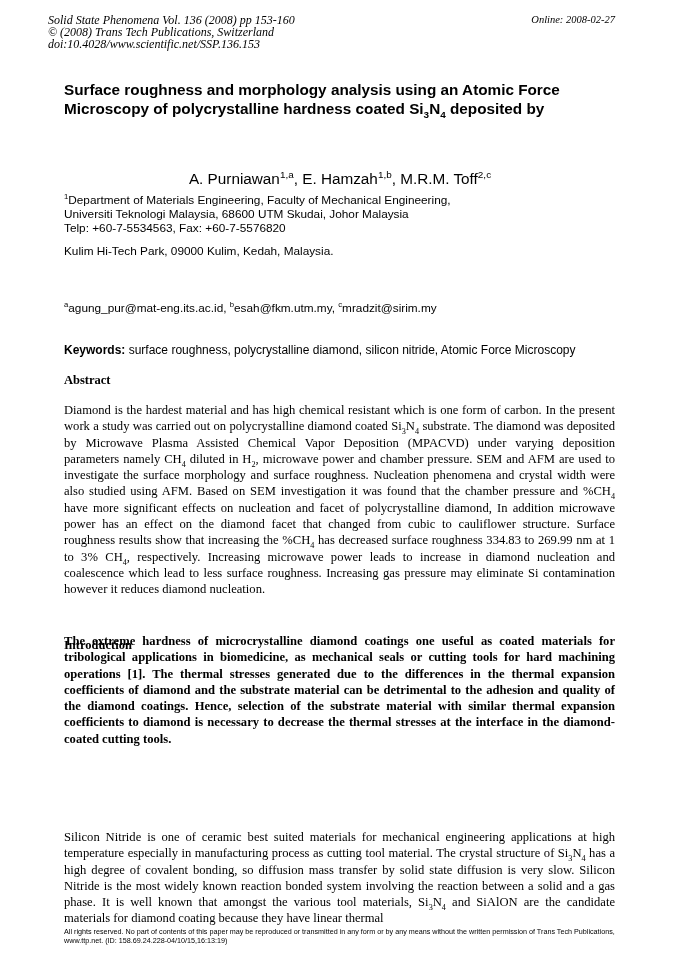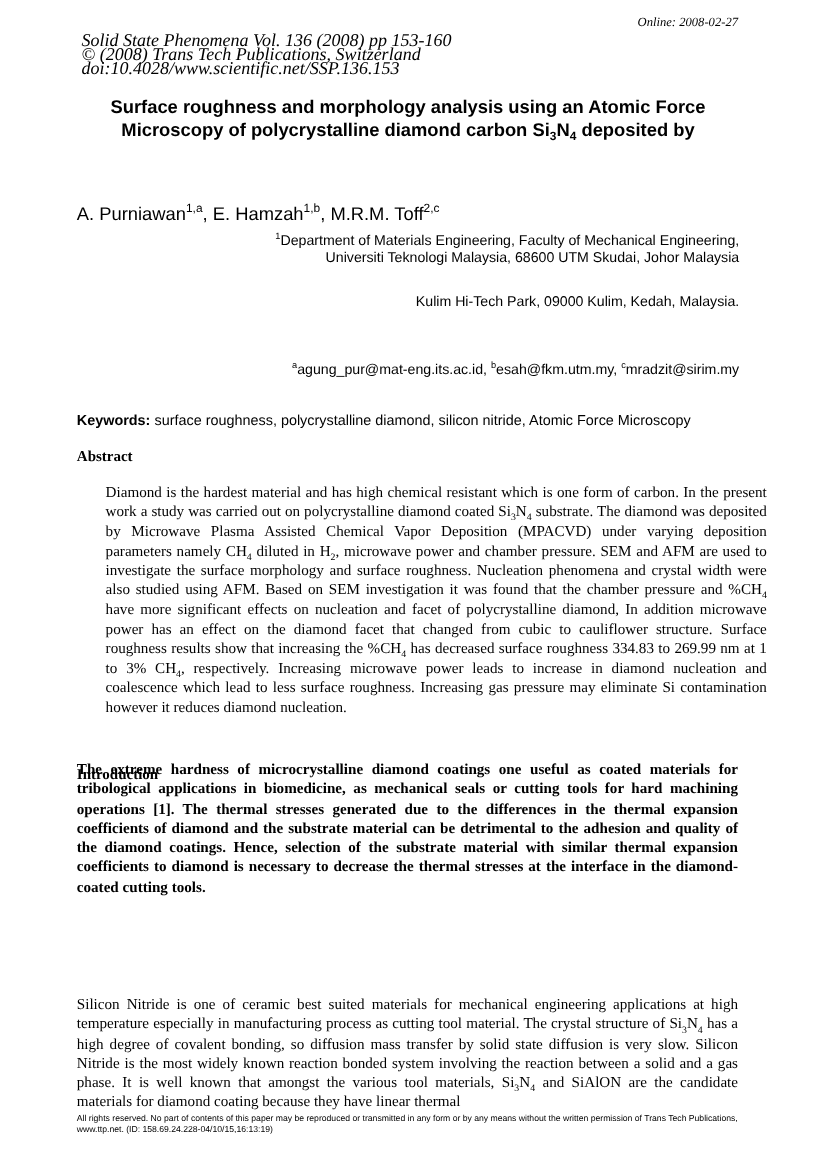--- a/index.html
+++ b/index.html
@@ -1,60 +1,61 @@
 <!DOCTYPE html>
 <html><head>
 <meta charset="utf-8">
 <style>
   html, body { margin:0; padding:0; background:#ffffff; }
   body { width:678px; height:959px; position:relative; overflow:hidden; color:#000; }
   .serif { font-family:"Liberation Serif", "DejaVu Serif", serif; }
   .sans { font-family:"Liberation Sans", "DejaVu Sans", sans-serif; }
-  .hdr-left { position:absolute; left:68px; top:14px; font-size:15px; line-height:12px; font-style:italic;margin-top:14px; }
+  .hdr-left { position:absolute; left:48px; top:14px; font-size:12px; line-height:12px; font-style:italic; }
   .hdr-right { position:absolute; right:63px; top:14px; font-size:10.5px; line-height:12px; font-style:italic; }
-  .title { position:absolute; left:64px; width:552px; top:80px; text-align:center; font-weight:bold; font-size:15.3px; line-height:19px; }
-  .authors { position:absolute; left:64px; width:552px; top:170px; text-align:left; font-size:15.3px; line-height:18px; }
-  .aff { position:absolute; left:64px; width:552px; text-align:right; font-size:11.8px; line-height:14px; }
+  .title { position:absolute; left:64px; width:552px; top:80px; font-weight:bold; font-size:15.3px; line-height:19px; }
+  .authors { position:absolute; left:64px; width:552px; top:170px; text-align:center; font-size:15.3px; line-height:18px; }
+  .aff { position:absolute; left:64px; width:552px; text-align:left; font-size:11.8px; line-height:14px; }
   .aff1 { top:193px; }
   .aff2 { top:244px; }
   .emails { top:301px; }
   sup { font-size:65%; vertical-align:super; line-height:0; }
   sub { font-size:65%; vertical-align:sub; line-height:0; }
   .keywords { position:absolute; left:64px; top:343px; font-size:12px; line-height:14px; }
   .keywords b { font-weight:bold; }
   .h-abstract { position:absolute; left:64px; top:373px; font-size:12.5px; font-weight:bold;text-align:right; }
   .para { position:absolute; left:64px; width:551px; font-size:12.6px; line-height:16.3px; text-align:justify; }
-  .abstract-body { top:402px;margin-left:24px; }
+  .abstract-body { top:402px; }
   .h-intro { position:absolute; left:64px; top:638px; font-size:12.5px; font-weight:bold; }
   .intro-p1 { top:633px;font-weight:bold; }
   .intro-p2 { top:796px;margin-top:33px; }
   .footer { position:absolute; left:64px; width:560px; top:928px; font-size:7.2px; line-height:8.5px; }
 </style>
 </head>
 <body>
 
 <div class="hdr-left serif">
   <div>Solid State Phenomena Vol. 136 (2008) pp 153-160</div>
   <div>© (2008) Trans Tech Publications, Switzerland</div>
   <div>doi:10.4028/www.scientific.net/SSP.136.153</div>
 </div>
 <div class="hdr-right serif">Online: 2008-02-27</div>
 
 <div class="title sans">
   <div>Surface roughness and morphology analysis using an Atomic Force</div>
-  <div><span>Microscopy of polycrystalline diamond carbon Si</span><sub>3</sub><span>N</span><sub>4</sub><span> deposited by</span></div>
+  <div><span>Microscopy of polycrystalline hardness coated Si</span><sub>3</sub><span>N</span><sub>4</sub><span> deposited by</span></div>
 </div>
 
 <div class="authors sans">
   <span><span>A. Purniawan</span><sup>1,a</sup><span>, </span></span><span><span>E. Hamzah</span><sup>1,b</sup><span>, </span></span><span><span>M.R.M. Toff</span><sup>2,c</sup></span>
 </div>
 
 <div class="aff aff1 sans">
   <div><sup>1</sup><span>Department of Materials Engineering, Faculty of Mechanical Engineering,</span></div>
   <div>Universiti Teknologi Malaysia, 68600 UTM Skudai, Johor Malaysia</div>
+  <div>Telp: +60-7-5534563, Fax: +60-7-5576820</div>
 </div>
 
 <div class="aff aff2 sans">
   <div>Kulim Hi-Tech Park, 09000 Kulim, Kedah, Malaysia.</div>
 </div>
 
 <div class="aff emails sans">
   <sup>a</sup><span>agung_pur@mat-eng.its.ac.id</span><span>, </span><sup>b</sup><span>esah@fkm.utm.my</span><span>, </span><sup>c</sup><span>mradzit@sirim.my</span>
 </div>
 

